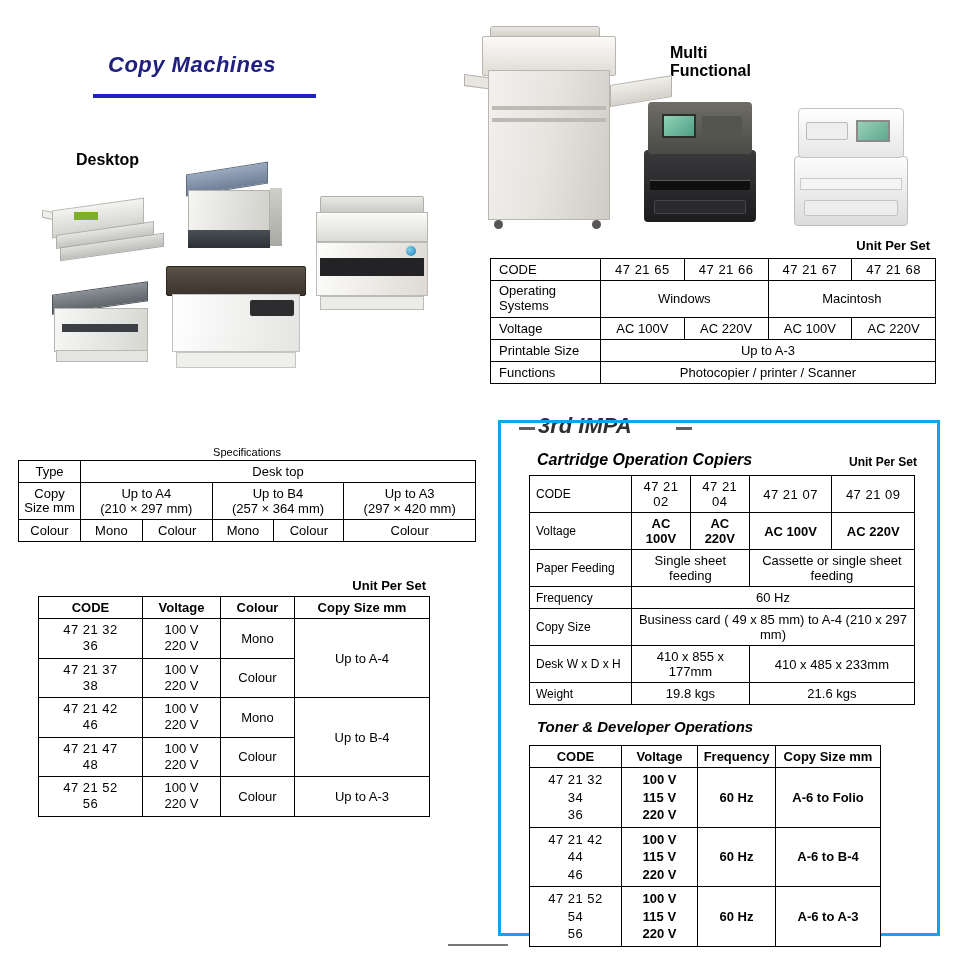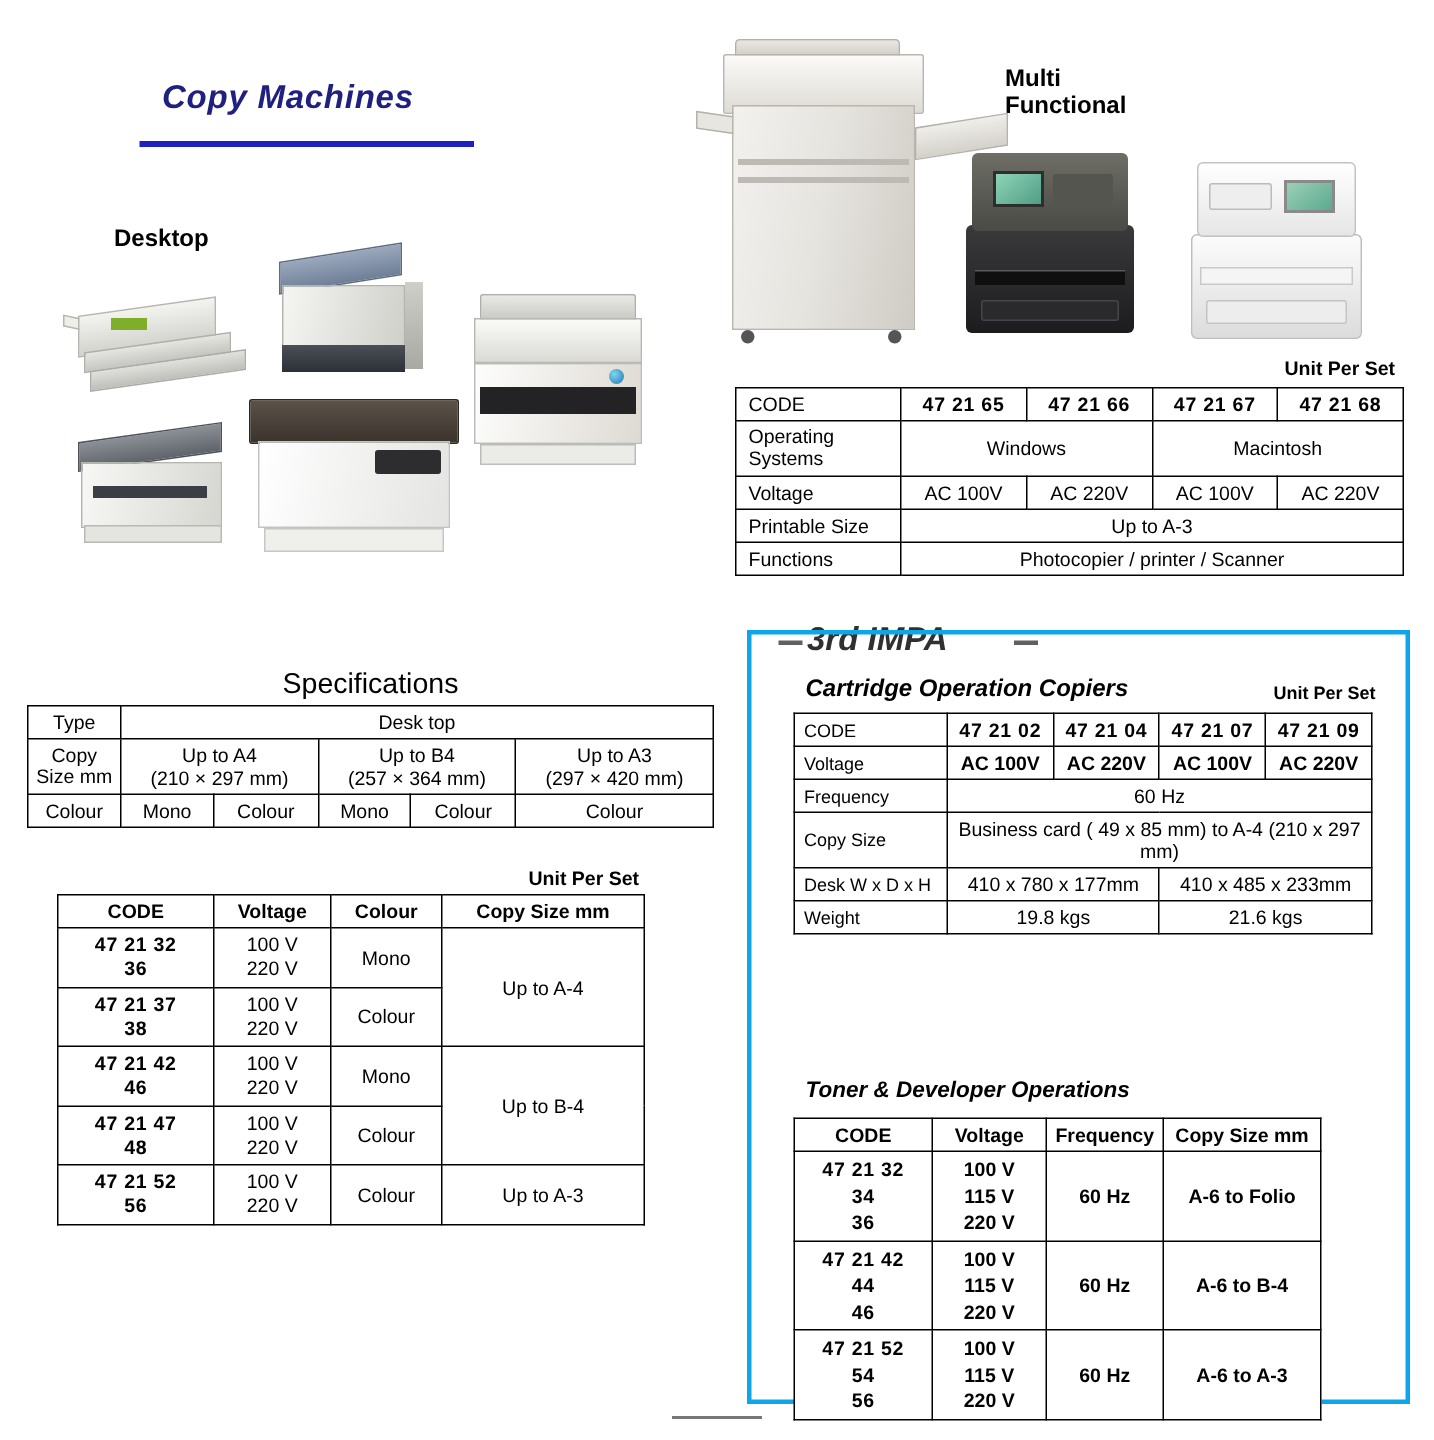--- a/index.html
+++ b/index.html
@@ -206,34 +206,34 @@
   
   table.t { border-collapse: collapse; }
   table.t td, table.t th {
     border: 1px solid #000;
     padding: 3px 5px;
     font-size: 13px;
     text-align: center;
     vertical-align: middle;
     background: #fff;
   }
-  .code { font-weight: bold; font-size: 14px; letter-spacing: .5px; }
+  .code { font-weight: normal; font-size: 14px; letter-spacing: .5px; }
   .ups {
     font-size: 13px; font-weight: bold; text-align: right;
   }
 
   
   .tbl-mf { position: absolute; left: 490px; top: 258px; width: 446px; }
   .tbl-mf .ups { position: absolute; left: 0; top: -20px; width: 446px; padding-right: 6px; }
   .tbl-mf table { width: 446px; }
   .tbl-mf td:first-child { text-align: left; padding-left: 8px; width: 110px; }
 
   
   .tbl-spec { position: absolute; left: 18px; top: 446px; width: 458px; }
-  .tbl-spec .cap { text-align: center; font-size: 19px; padding-bottom: 2px; }
+  .tbl-spec .cap { text-align: center; font-size: 11px; padding-bottom: 2px; }
   .tbl-spec table { width: 458px; }
 
   
   .tbl-desk { position: absolute; left: 38px; top: 596px; width: 392px; }
   .tbl-desk .ups { position: absolute; left: 0; top: -18px; width: 392px; padding-right: 4px; }
   .tbl-desk table { width: 392px; }
   .tbl-desk .two { line-height: 1.25; }
 
   
   .panel-3rd {
@@ -511,30 +511,35 @@
           <td class="code">47 21 09</td>
         </tr>
         <tr>
           <td>Voltage</td>
           <td style="font-weight:bold">AC 100V</td>
           <td style="font-weight:bold">AC 220V</td>
           <td style="font-weight:bold">AC 100V</td>
           <td style="font-weight:bold">AC 220V</td>
         </tr>
         <tr>
+          <td>Paper Feeding</td>
+          <td colspan="2">Single sheet feeding</td>
+          <td colspan="2">Cassette or single sheet feeding</td>
+        </tr>
+        <tr>
           <td>Frequency</td>
           <td colspan="4">60 Hz</td>
         </tr>
         <tr>
           <td>Copy Size</td>
           <td colspan="4">Business card ( 49 x 85 mm) to A-4 (210 x 297 mm)</td>
         </tr>
         <tr>
           <td>Desk W x D x H</td>
-          <td colspan="2">410 x 780 x 177mm</td>
+          <td colspan="2">410 x 855 x 177mm</td>
           <td colspan="2">410 x 485 x 233mm</td>
         </tr>
         <tr>
           <td>Weight</td>
           <td colspan="2">19.8 kgs</td>
           <td colspan="2">21.6 kgs</td>
         </tr>
       </tbody>
         </table>
     </div>

